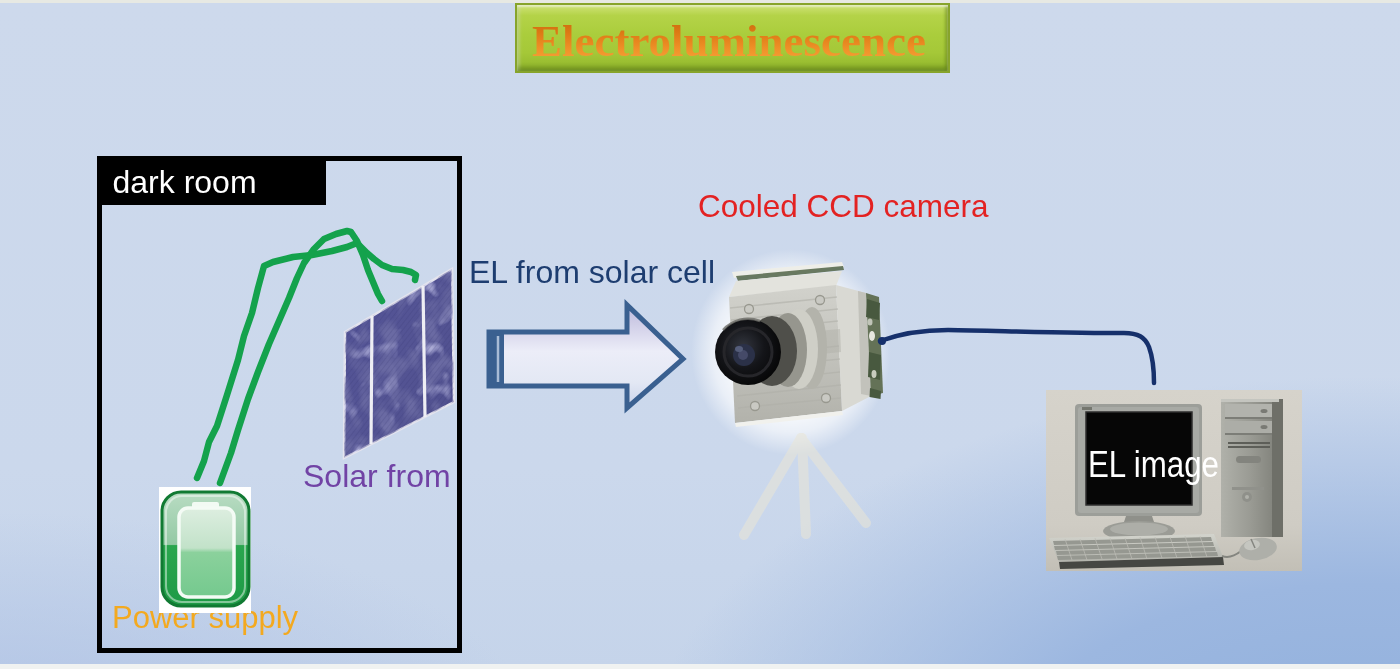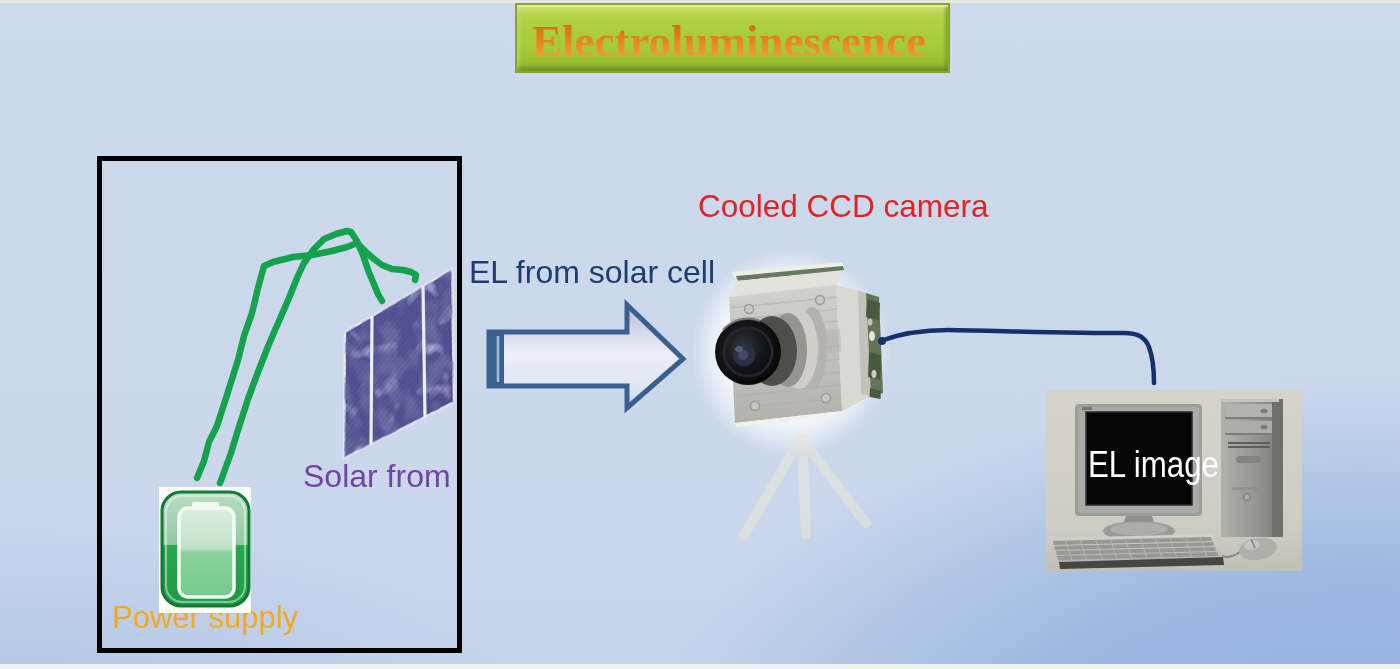--- a/index.html
+++ b/index.html
@@ -33,20 +33,23 @@
 </style>
 </head>
 <body>
 <div id="stage">
   <div class="topstrip"></div>
   <div class="botstrip"></div>
   <div class="banner">
       <span>Electroluminescence</span>
     </div>
   <div class="darkroom"></div>
+  <div class="drlabel">
+      <span>dark room</span>
+    </div>
   <div class="lbl" id="lbl-solar">Solar from</div>
   <div class="lbl" id="lbl-el">EL from solar cell</div>
   <div class="lbl" id="lbl-ccd">Cooled CCD camera</div>
   <svg class="scene" width="1400" height="669" viewBox="0 0 1400 669">
     <defs>
       <linearGradient id="arrowfill" x1="0" y1="0" x2="0" y2="1">
         <stop offset="0" stop-color="#bdb9dc"></stop>
         <stop offset="0.45" stop-color="#ecedf8"></stop>
         <stop offset="0.75" stop-color="#e3e8f4"></stop>
         <stop offset="1" stop-color="#c9d3ea"></stop>

